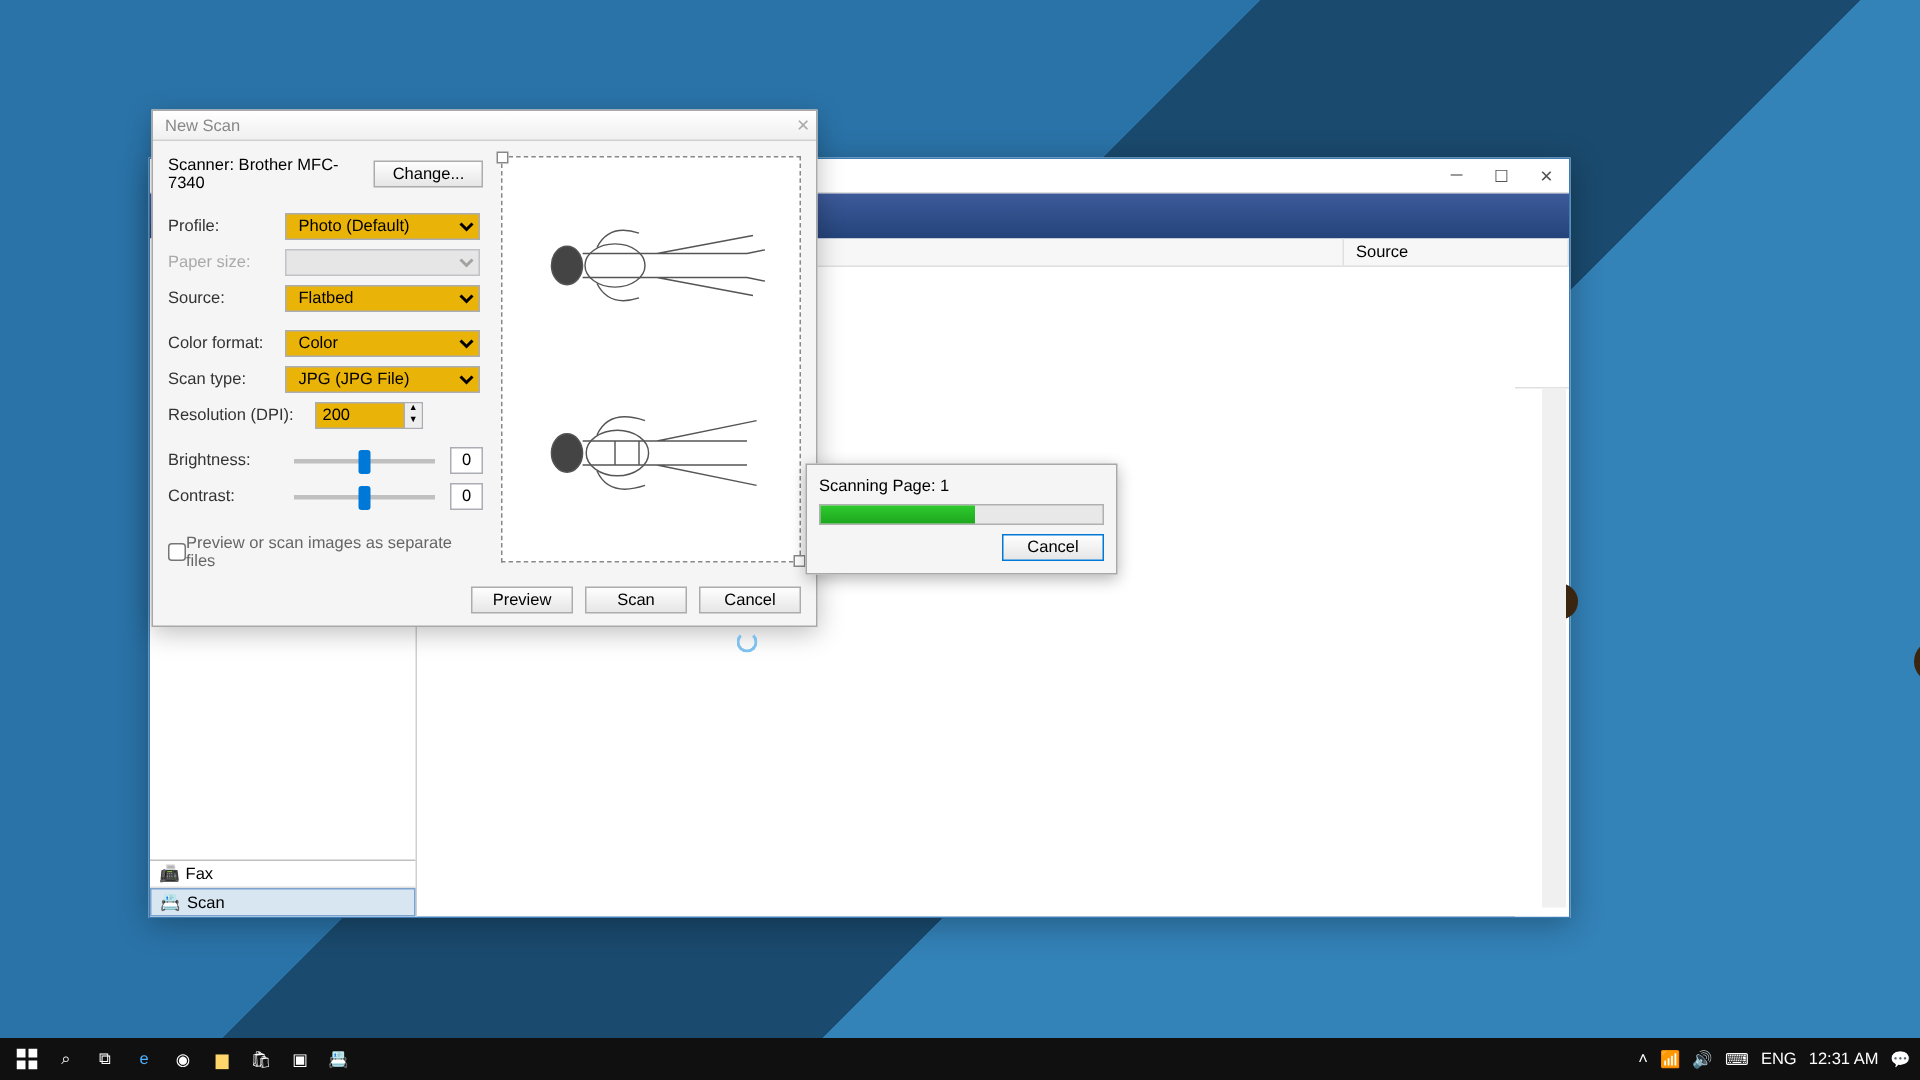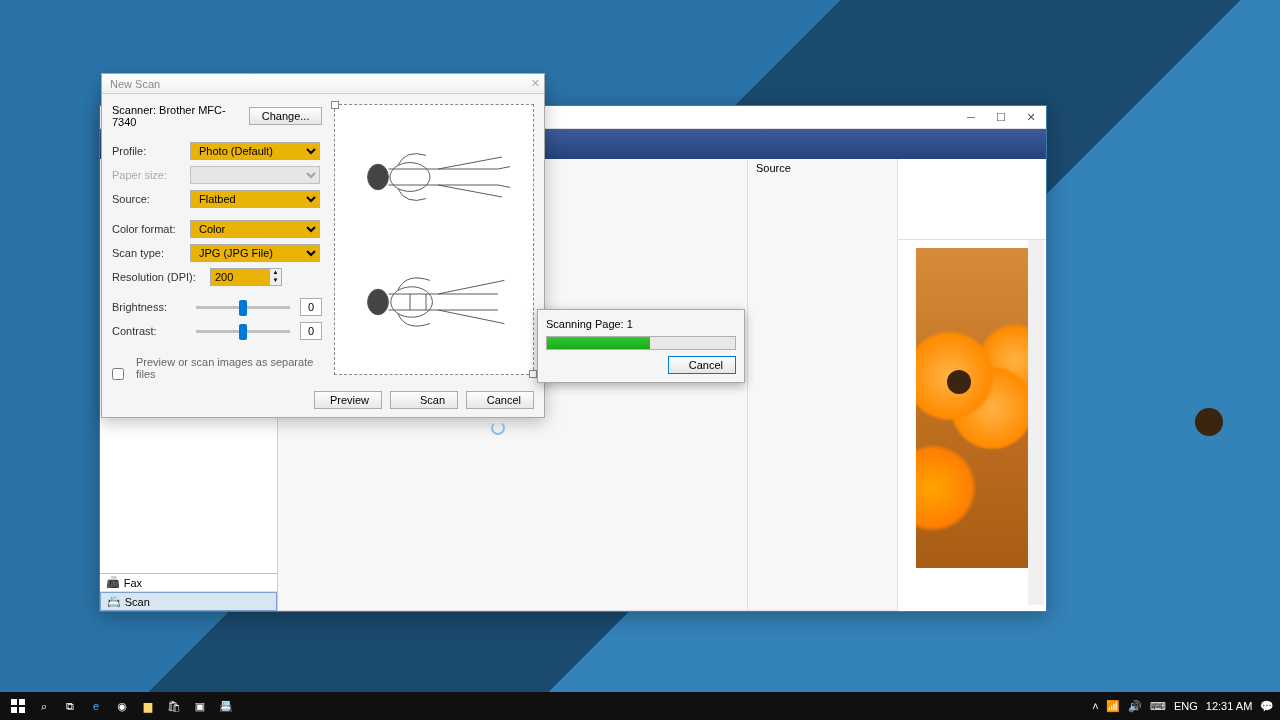--- a/index.html
+++ b/index.html
@@ -8,21 +8,21 @@
 .main-window { position: absolute; left: 99px; top: 105px; width: 948px; height: 507px; background: #fff; border: 1px solid #3d7cb5; box-shadow: 0 4px 20px rgba(0,0,0,0.3); }
 .main-titlebar { height: 23px; background: #fff; display: flex; align-items: center; justify-content: flex-end; border-bottom: 1px solid #e0e0e0; }
 .title-btn { width: 30px; height: 20px; display: flex; align-items: center; justify-content: center; color: #555; cursor: pointer; }
 .main-toolbar { height: 30px; background: linear-gradient(to bottom, #3d5a9a 0%, #24437a 100%); }
 .main-body { display: flex; height: calc(100% - 53px); }
 .left-pane { width: 178px; border-right: 1px solid #d0d0d0; display: flex; flex-direction: column; background: #fff; }
 .left-pane-top { flex: 1; }
 .left-pane-bottom { border-top: 1px solid #c0c0c0; }
 .nav-item { padding: 2px 6px; display: flex; align-items: center; gap: 4px; border-bottom: 1px solid #e0e0e0; }
 .nav-item.selected { background: #d8e6f2; border: 1px solid #7da2ce; }
-.right-pane { flex: 1; display: flex; flex-direction: row; }
+.right-pane { flex: 1; display: flex; flex-direction: column; align-items: flex-end; }
 .list-header { display: flex; background: #f7f7f7; border-bottom: 1px solid #e0e0e0; }
 .list-header > div { padding: 3px 8px; border-right: 1px solid #e0e0e0; }
 .list-row { display: flex; background: #fff; }
 .list-row > div { padding: 2px 8px; }
 .list-row.sel { background: #e8e8e8; }
 .preview-area { flex: 1; padding: 8px 18px 0 18px; position: relative; background: #fff; border-top: 1px solid #e0e0e0; margin-top: 80px; }
 .flower-img { width: 100%; height: 320px; background: radial-gradient(circle at 30% 40%, #ffb347 0%, #ff8c00 20%, transparent 22%), radial-gradient(circle at 68% 50%, #ffb347 0%, #ff8c00 22%, transparent 24%), radial-gradient(circle at 15% 75%, #ffa500 0%, #ff7f00 15%, transparent 17%), radial-gradient(circle at 88% 35%, #ffb347 0%, #ff8c00 14%, transparent 16%), linear-gradient(to bottom, #d68c3a 0%, #c17020 50%, #a85d15 100%); position: relative; }
 .flower-img::before { content:""; position:absolute; left:28%; top:38%; width:24px; height:24px; background:#3a2510; border-radius:50%; box-shadow: 250px 40px 0 2px #3a2510; }
 .scroll-v { position: absolute; right: 2px; top: 0; bottom: 6px; width: 16px; background: #f0f0f0; }
 .dialog { position: absolute; left: 101px; top: 73px; width: 444px; height: 345px; background: #f5f5f5; border: 1px solid #a8a8a8; box-shadow: 0 4px 16px rgba(0,0,0,0.25); z-index: 10; }
@@ -36,30 +36,30 @@
 select { width: 130px; }
 .dlg-row.disabled select { background: #e0e0e0; }
 .spinner-wrap { display: flex; }
 .spinner-wrap input { width: 60px; }
 .spinner-btns { width: 12px; display: flex; flex-direction: column; border: 1px solid #abadb3; border-left: none; }
 .spinner-btns span { flex:1; font-size: 6px; text-align: center; line-height: 7px; background: #eee; }
 .slider-row { display: flex; align-items: center; gap: 6px; }
 .slider-track { flex:1; height: 3px; background: #c0c0c0; position: relative; margin: 0 4px; }
 .slider-thumb { position: absolute; top: -6px; left: 50%; width: 8px; height: 16px; background: #0078d7; margin-left: -4px; border-radius: 2px; }
 .slider-val { width: 22px; border: 1px solid #abadb3; text-align: center; height: 18px; line-height: 16px; background: #fff; }
-.checkbox-row { display: flex; align-items: flex-end; gap: 12px; margin-top: 10px; }
+.checkbox-row { display: flex; align-items: center; gap: 0; margin-top: 10px; }
 .checkbox-row input { width: 12px; height: 12px; }
 .scan-preview { flex: 1; border: 1px dashed #888; background: #fff; padding: 10px; display: flex; flex-direction: column; justify-content: space-around; align-items: center; position: relative; }
 .scan-preview::before, .scan-preview::after { content:""; position:absolute; width:6px; height:6px; border:1px solid #888; background:#fff; }
 .scan-preview::before { top:-4px; left:-4px; }
 .scan-preview::after { bottom:-4px; right:-4px; }
 .body-sketch { width: 160px; height: 100px; position: relative; }
 .body-sketch svg { width:100%; height:100%; }
 .dlg-buttons { display: flex; justify-content: flex-end; gap: 8px; padding: 6px 10px; }
-.btn { padding: 2px 12px; min-width: 68px; background: linear-gradient(to bottom,#fefefe,#e6e6e6); border: 1px solid #acacac; cursor: pointer; text-align: right; }
+.btn { padding: 2px 12px; min-width: 68px; background: linear-gradient(to bottom,#fefefe,#e6e6e6); border: 1px solid #acacac; cursor: pointer; text-align: center; }
 .scanner-row { display: flex; align-items: center; justify-content: space-between; margin-bottom: 8px; }
 .progress-dlg { position: absolute; left: 537px; top: 309px; width: 208px; height: 74px; background: #f5f5f5; border: 1px solid #a8a8a8; box-shadow: 0 3px 10px rgba(0,0,0,0.3); z-index: 20; padding: 8px; }
 .progress-bar { height: 14px; border: 1px solid #b0b0b0; background: #e8e8e8; margin: 6px 0; }
 .progress-fill { height: 100%; width: 55%; background: linear-gradient(to bottom,#2eca2e,#1ea81e); }
 .taskbar { position: absolute; bottom: 0; left: 0; right: 0; height: 28px; background: #101010; display: flex; align-items: center; justify-content: space-between; padding: 0 6px; z-index: 100; }
 .tb-left { display: flex; align-items: center; gap: 2px; }
 .tb-icon { width: 24px; height: 24px; display: flex; align-items: center; justify-content: center; color: #fff; cursor: pointer; }
 .tb-right { display: flex; align-items: center; gap: 8px; color: #fff; font-size: 10px; }
 .cursor-wait { position:absolute; left:491px; top:421px; width:14px; height:14px; border:2px solid #7ec0ee; border-top-color:transparent; border-radius:50%; z-index:30; }
 </style>

